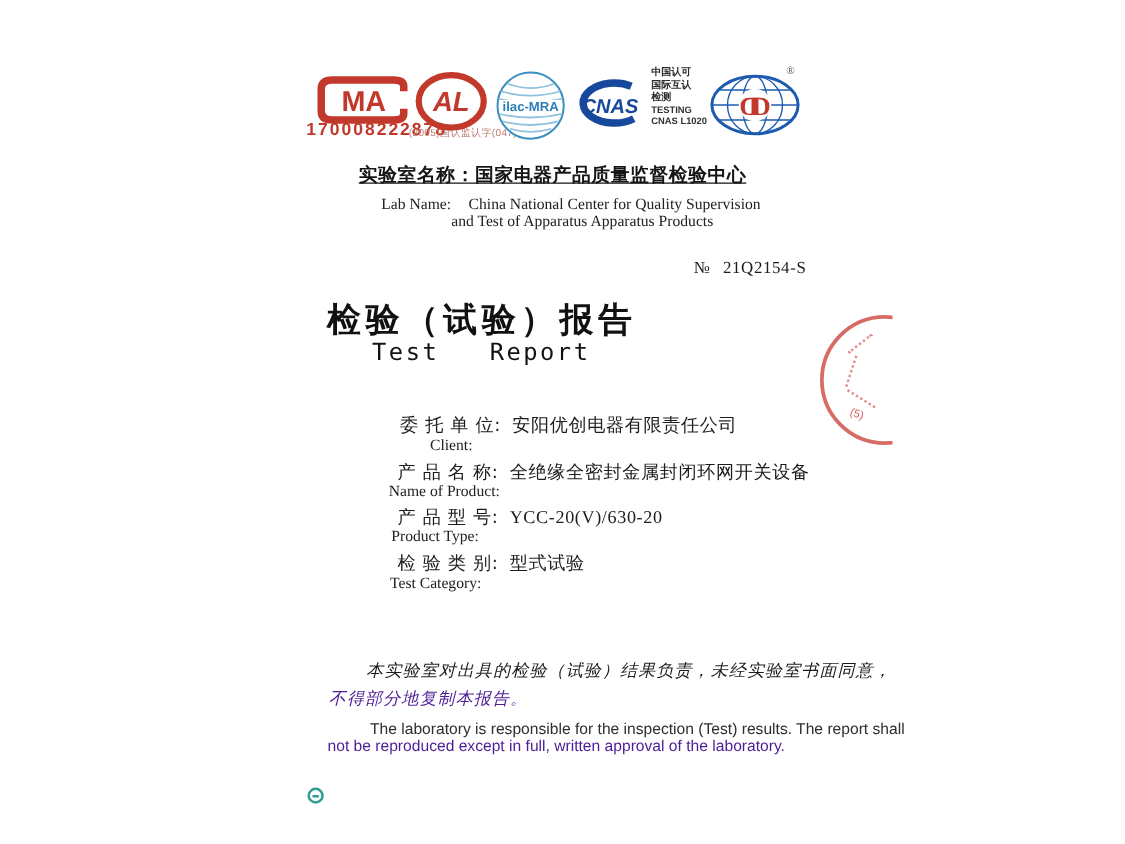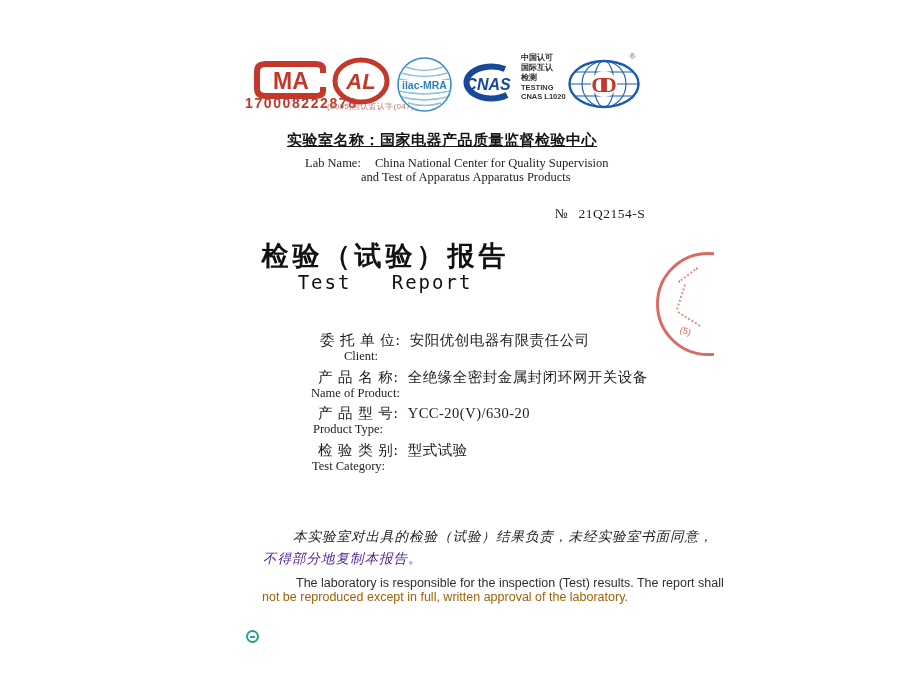--- a/index.html
+++ b/index.html
@@ -45,21 +45,21 @@
   .field-en{font:12.5px "Liberation Serif",serif;color:#222;}
   .f1zh{left:320px;top:331px;} .f1en{left:344px;top:349px;}
   .f2zh{left:318px;top:368px;} .f2en{left:311px;top:386px;}
   .f3zh{left:318px;top:404px;} .f3en{left:313px;top:422px;}
   .f4zh{left:318px;top:441px;} .f4en{left:312px;top:459px;}
 
   
   .decl-zh1{left:293px;top:528px;font:13.5px "Liberation Serif",serif;font-style:italic;color:#1c1c1c;letter-spacing:1px;}
   .decl-zh2{left:263px;top:550px;font:13.5px "Liberation Serif",serif;font-style:italic;color:#4c1d95;letter-spacing:1px;}
   .decl-en1{left:296px;top:576px;font:12.5px "Liberation Sans",sans-serif;color:#2e2e2e;}
-  .decl-en2{left:262px;top:590px;font:12.5px "Liberation Sans",sans-serif;color:#a16207;}
+  .decl-en2{left:262px;top:590px;font:12.5px "Liberation Sans",sans-serif;color:#4c1d95;}
 
   
   .footer-icon{left:246px;top:630px;width:13px;height:13px;border:2px solid #2f9e94;border-radius:50%;box-sizing:border-box;}
   .footer-icon::after{content:"";position:absolute;left:2px;top:4px;width:5px;height:1.5px;background:#2f9e94;}
 </style>
 </head>
 <body>
 
 <svg class="abs" style="left:253px;top:60px;" width="76" height="40" viewBox="0 0 76 40">
   <path d="M70,13 L70,9 Q70,4 62,4 L13,4 Q4,4 4,11 L4,29 Q4,36 13,36 L62,36 Q70,36 70,31 L70,27" fill="none" stroke="#c2392b" stroke-width="6"></path>

